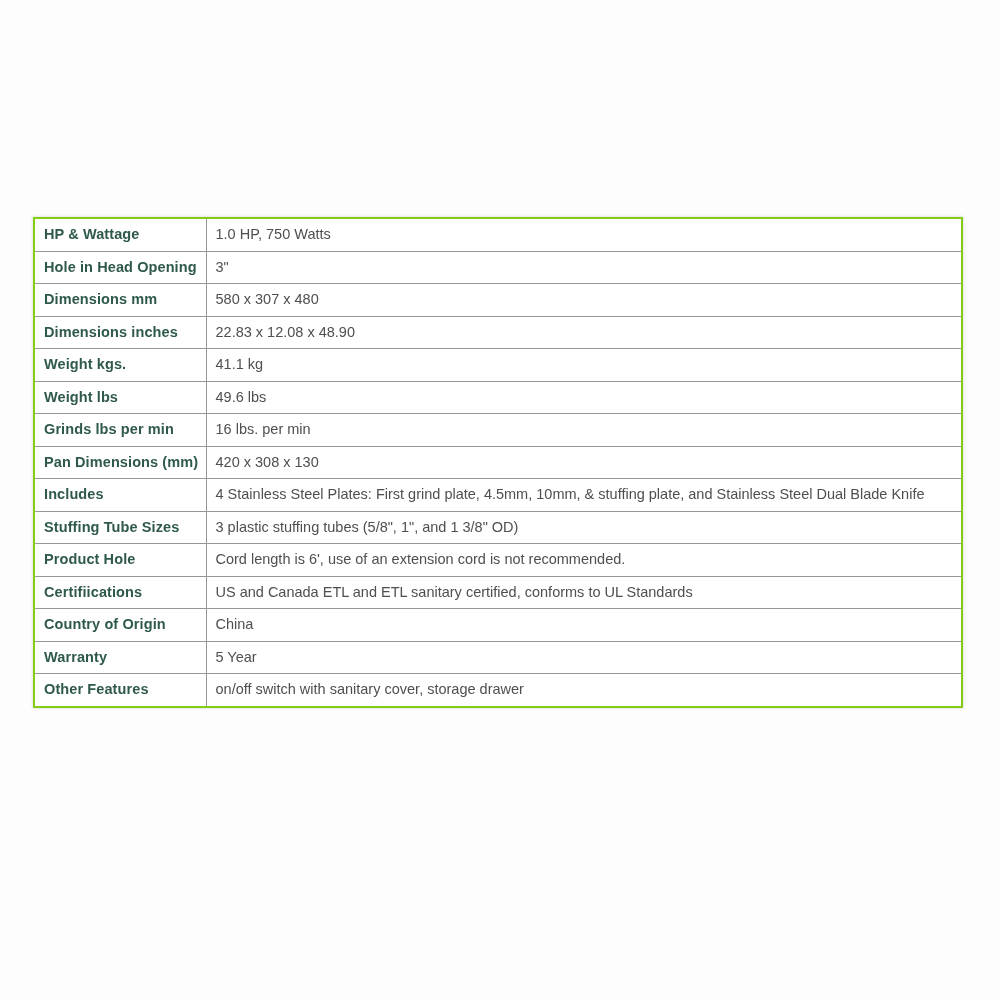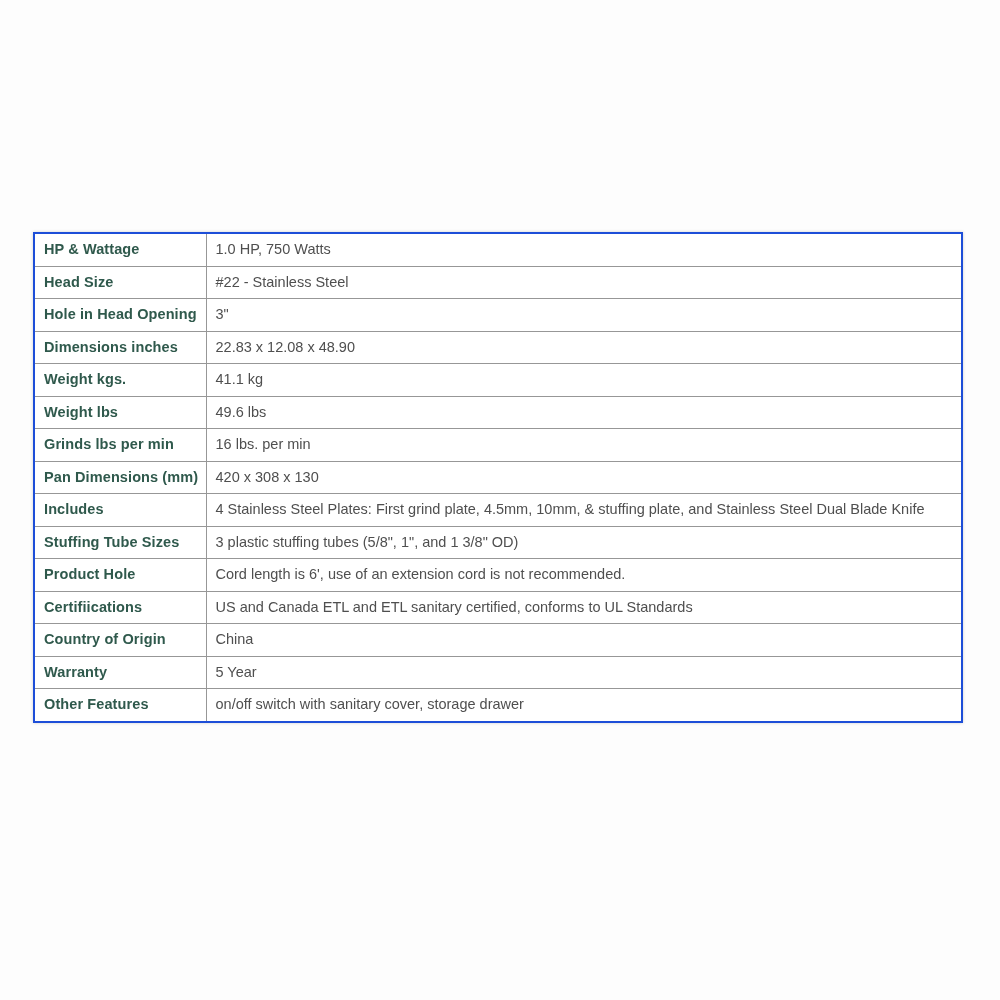--- a/index.html
+++ b/index.html
@@ -10,26 +10,26 @@
     width: 1000px;
     height: 1000px;
     background: #fdfdfd;
     position: relative;
     font-family: "Liberation Sans", sans-serif;
     overflow: hidden;
   }
   .spec-table {
     position: absolute;
     left: 33px;
-    top: 232px;
+    top: 217px;
     width: 930px;
     border-collapse: collapse;
     table-layout: fixed;
     background: #ffffff;
-    border: 2px solid #1d4ed8;
+    border: 2px solid #84cc16;
     box-shadow: 0 0 3px rgba(0,0,0,0.18);
   }
   .spec-table col.label-col { width: 172px; }
   .spec-table td {
     border: 1px solid #979797;
     height: 31.5px;
     padding: 0 8px 0 9px;
     font-size: 14.5px;
     line-height: 1.15;
     vertical-align: middle;
@@ -53,30 +53,30 @@
   <colgroup>
     <col class="label-col">
     <col class="value-col">
   </colgroup>
   <tbody>
   <tr>
     <td class="label-cell">HP &amp; Wattage</td>
     <td class="value-cell">1.0 HP, 750 Watts</td>
   </tr>
 
-  <tr>
-    <td class="label-cell">Head Size</td>
-    <td class="value-cell">#22 - Stainless Steel</td>
-  </tr>
 
   <tr>
     <td class="label-cell">Hole in Head Opening</td>
     <td class="value-cell">3"</td>
   </tr>
 
+  <tr>
+    <td class="label-cell">Dimensions mm</td>
+    <td class="value-cell">580 x 307 x 480</td>
+  </tr>
 
   <tr>
     <td class="label-cell">Dimensions inches</td>
     <td class="value-cell">22.83 x 12.08 x 48.90</td>
   </tr>
 
   <tr>
     <td class="label-cell">Weight kgs.</td>
     <td class="value-cell">41.1 kg</td>
   </tr>

